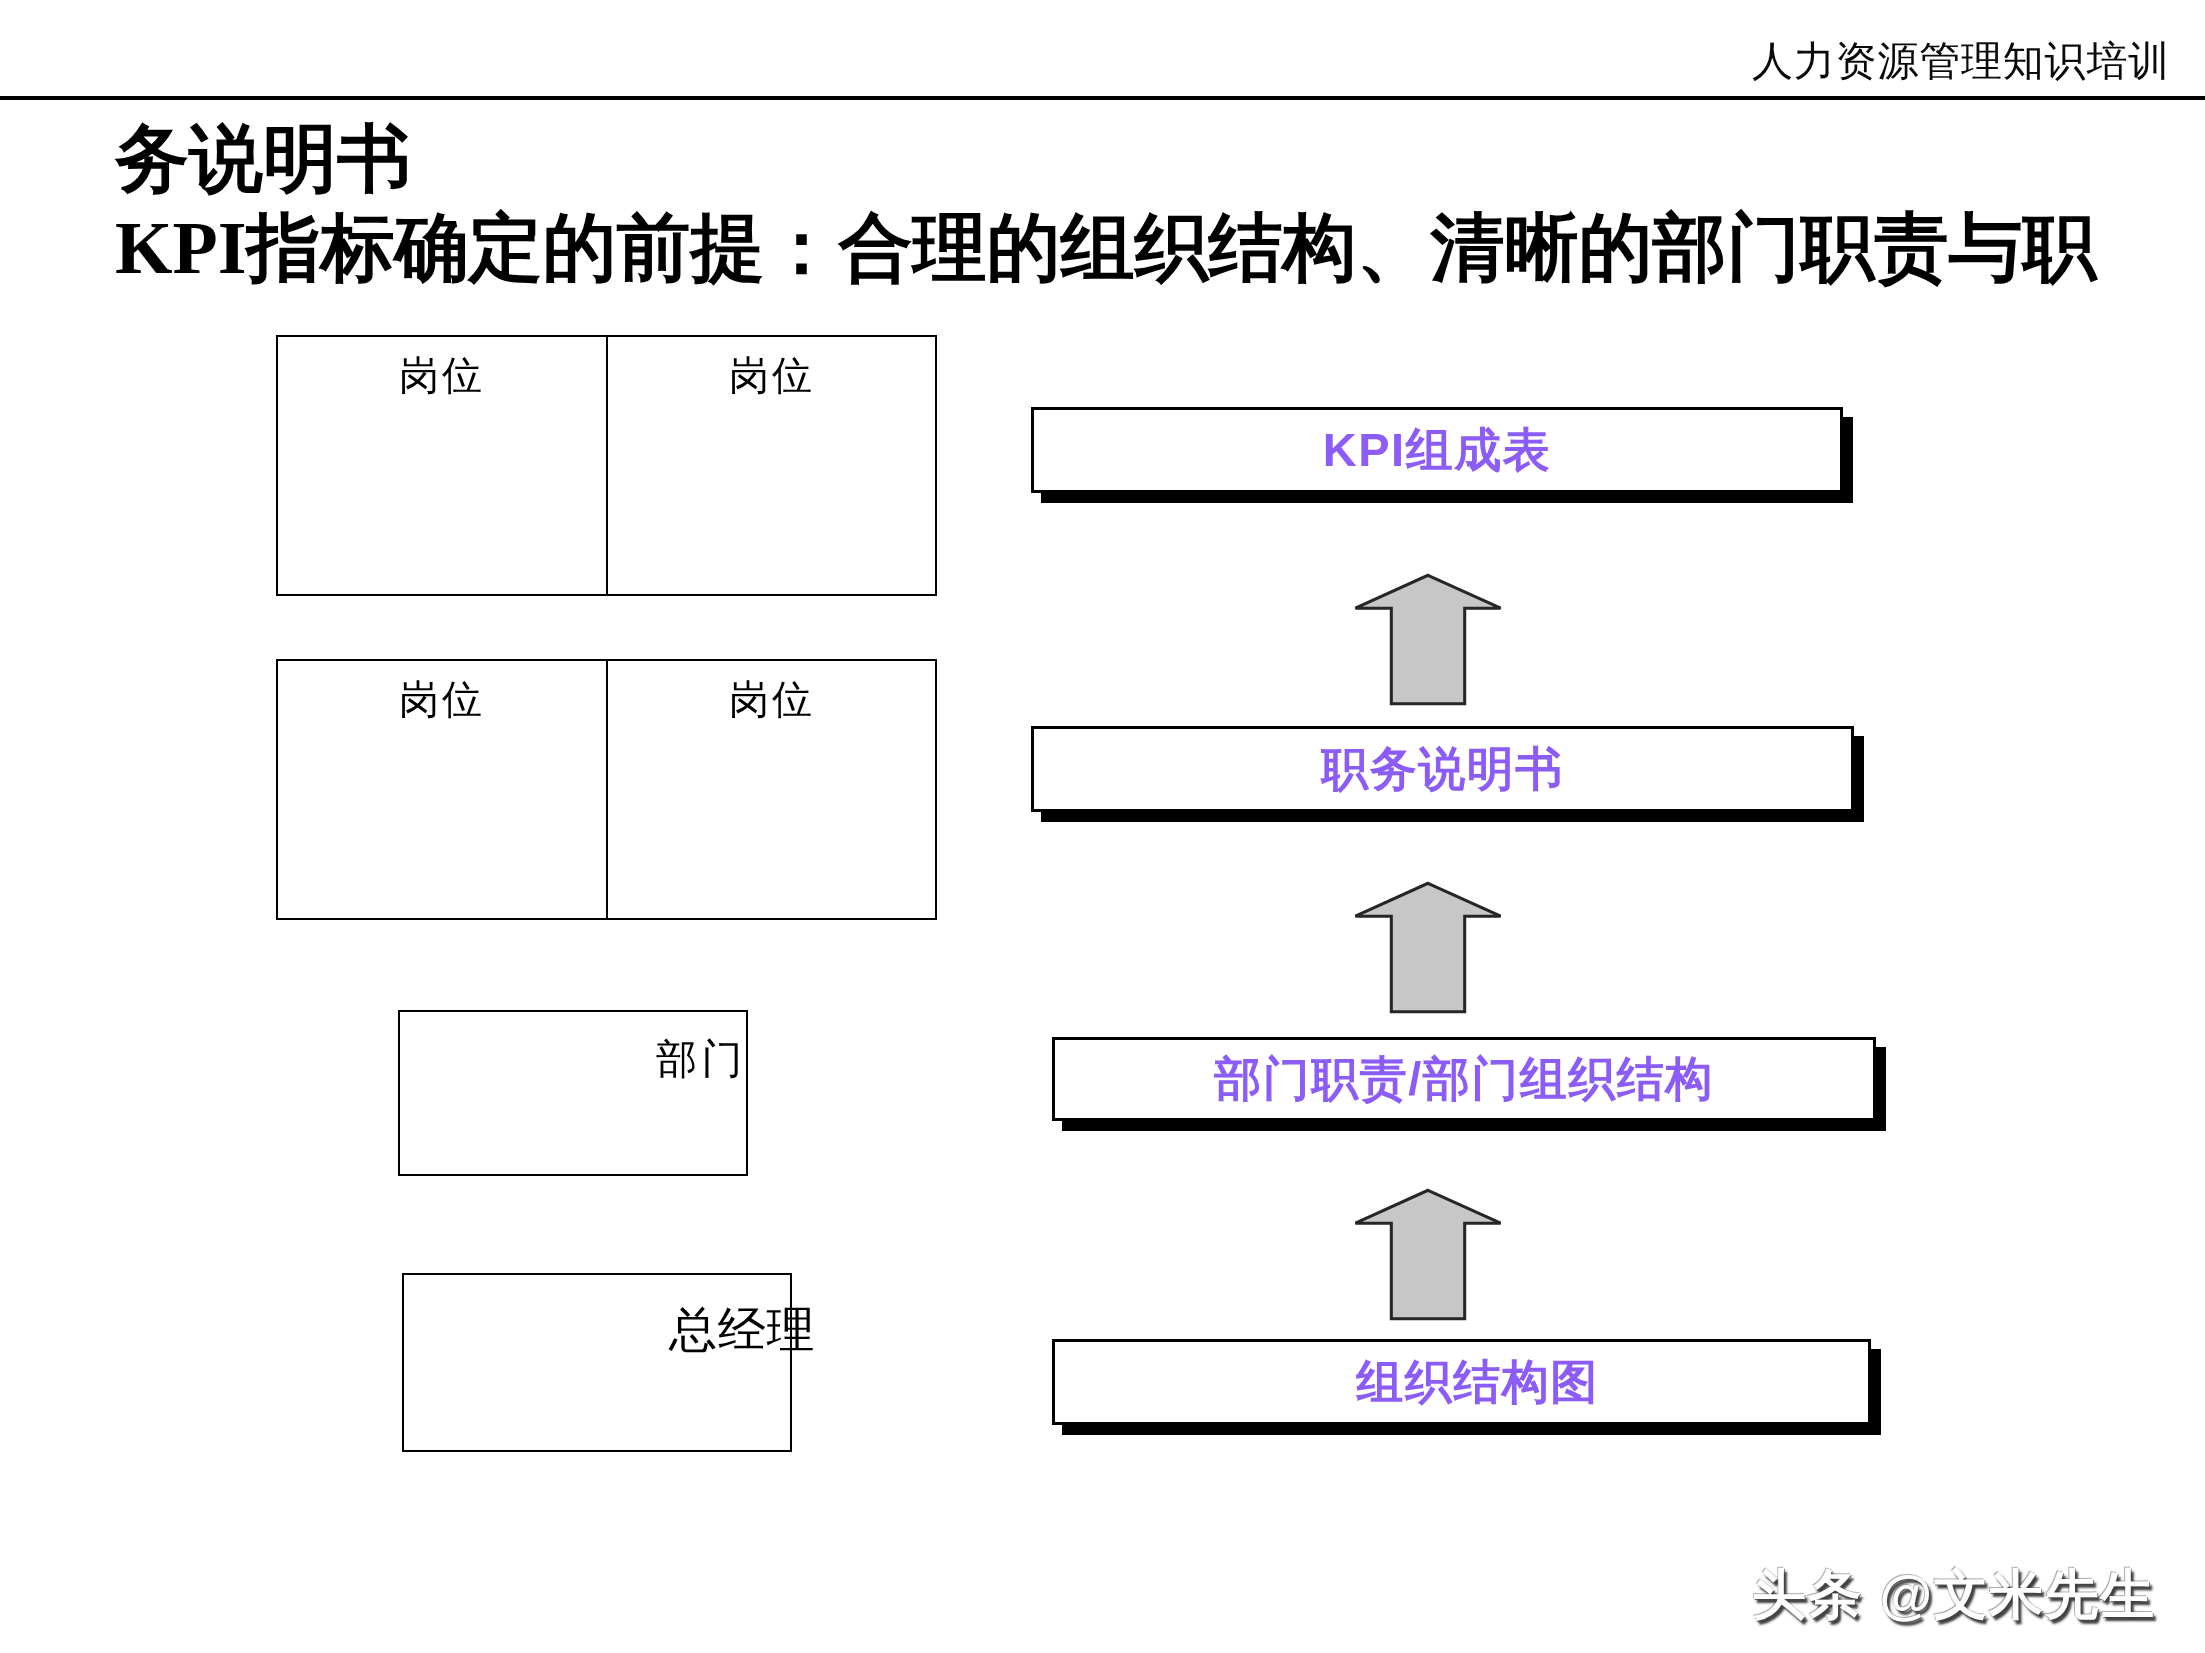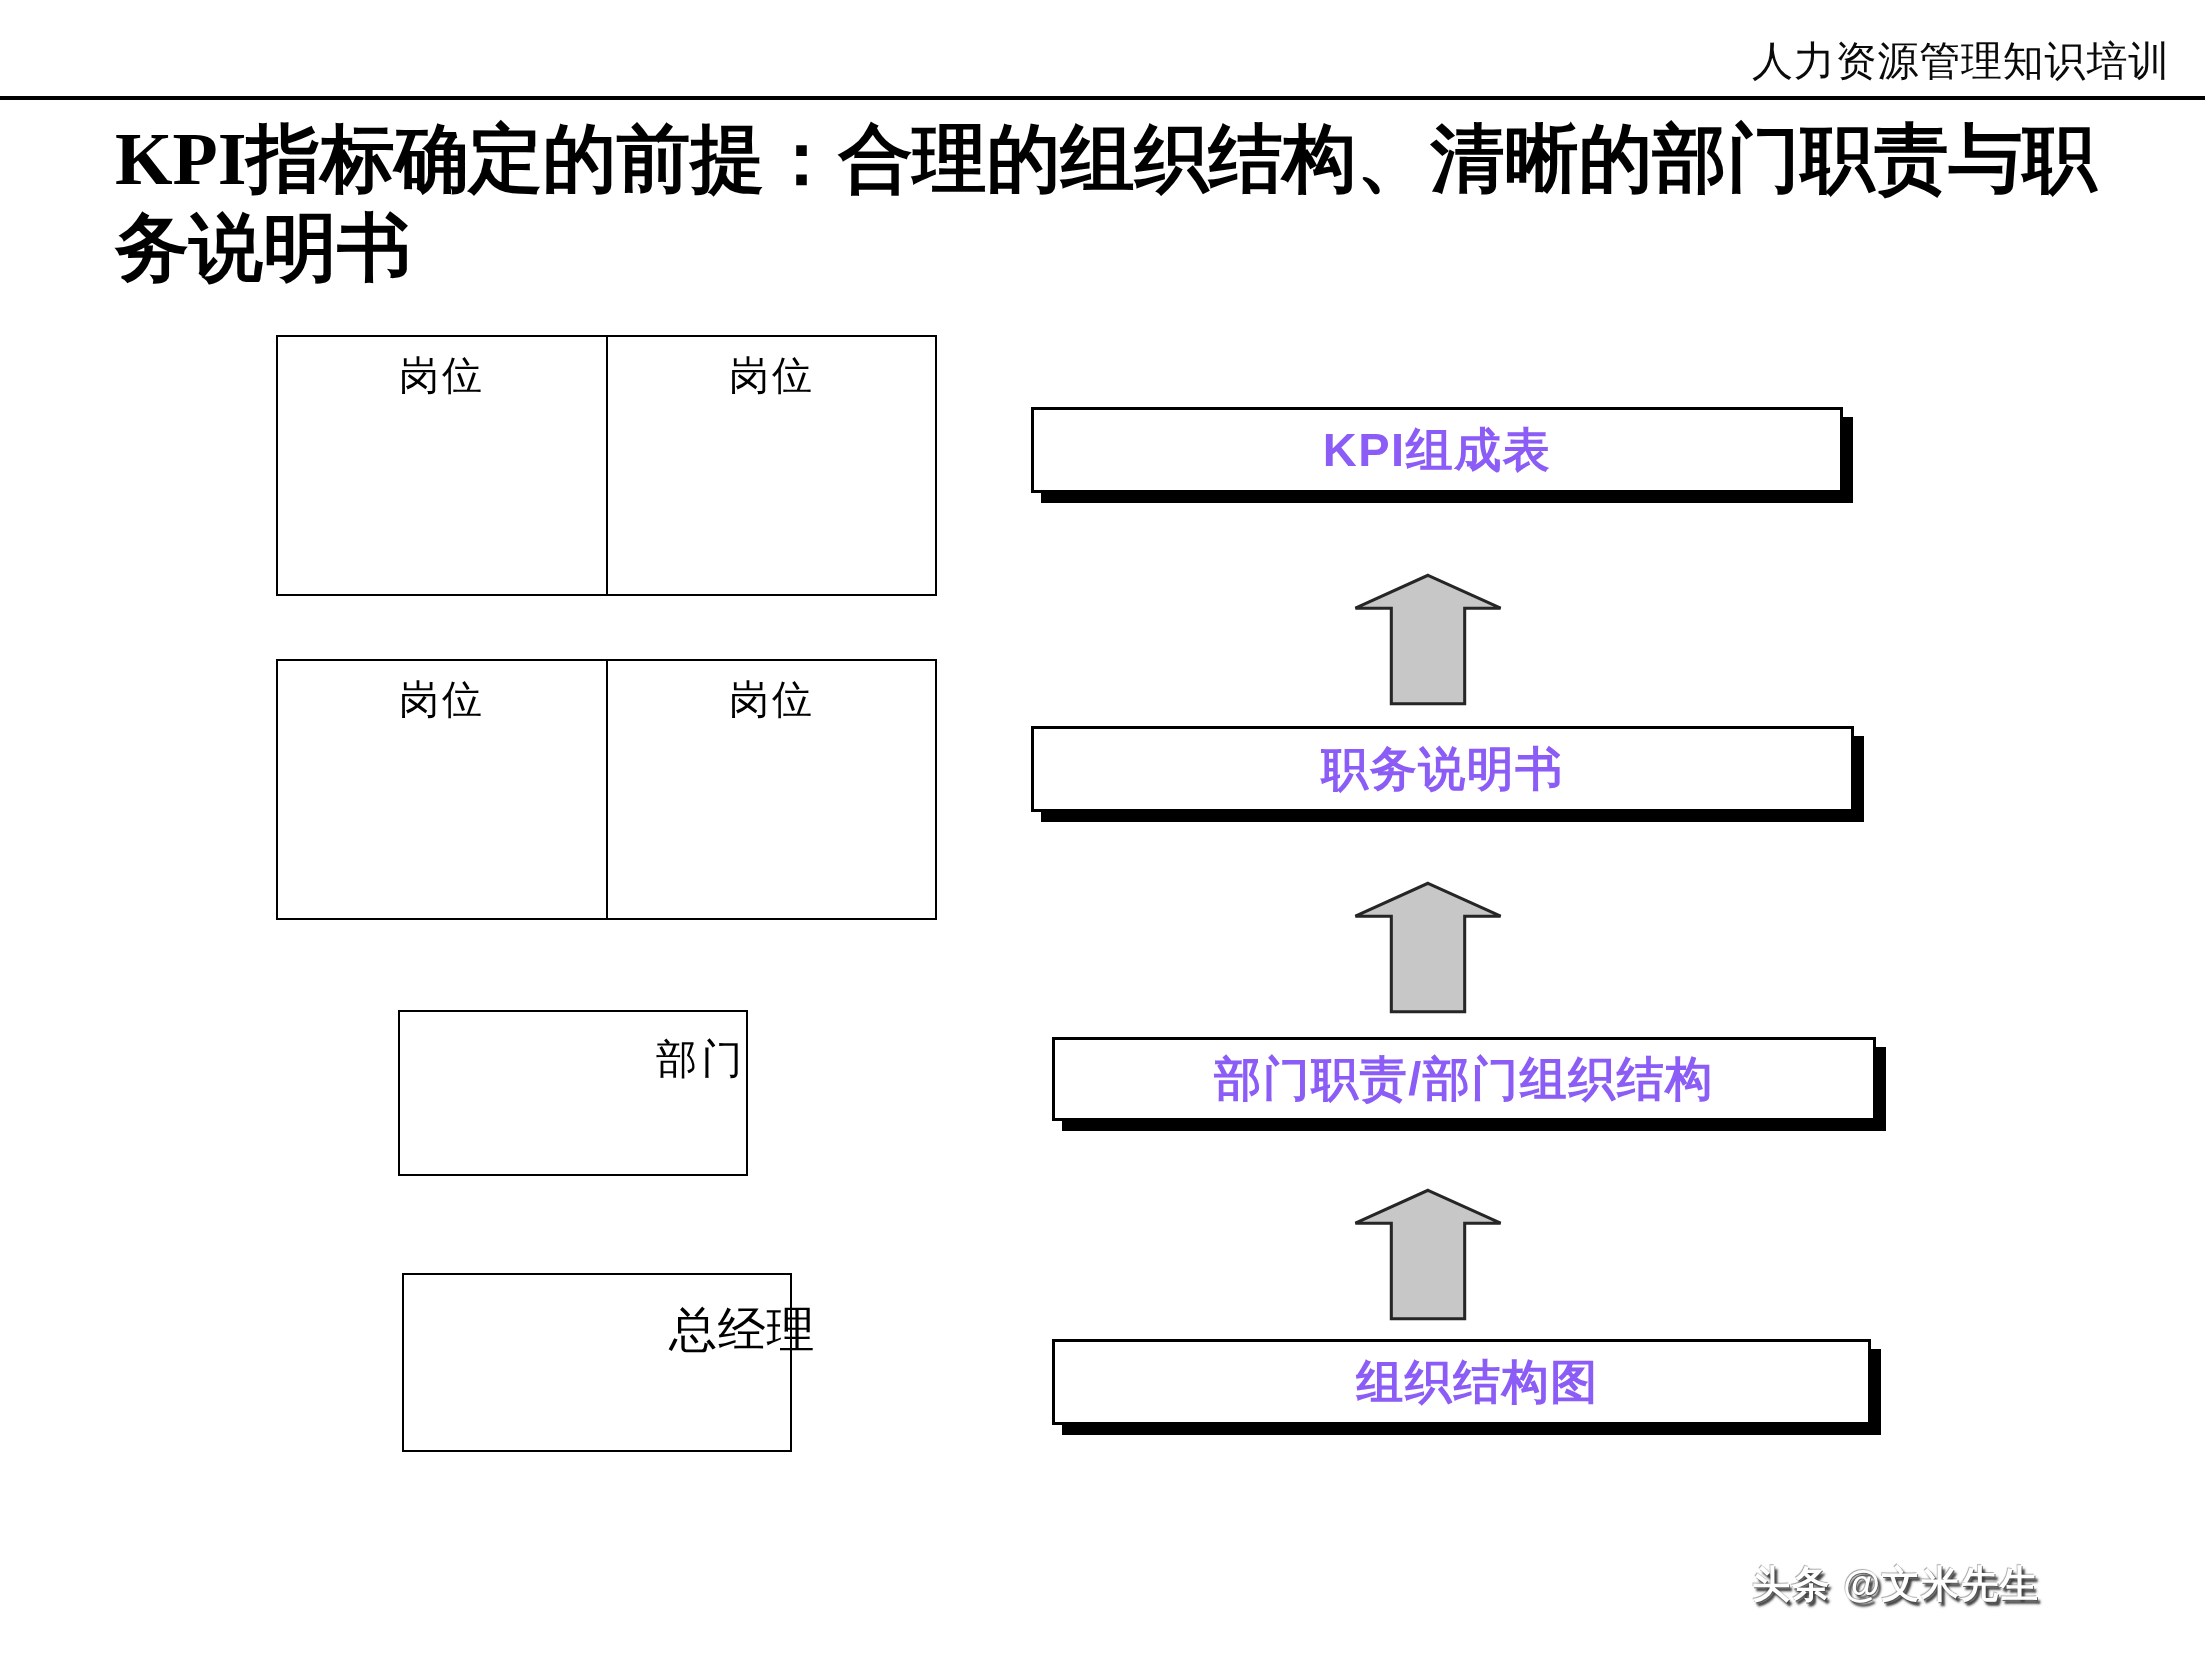--- a/index.html
+++ b/index.html
@@ -129,21 +129,21 @@
   .ar-1 { top: 573px; }
   .ar-2 { top: 881px; }
   .ar-3 { top: 1188px; }
   .up-arrow svg { display: block; width: 100%; height: 100%; }
 
   
   .watermark {
     position: absolute;
     left: 1752px;
     top: 1559px;
-    font-size: 38px;
+    font-size: 54px;
     font-weight: bold;
     color: #ffffff;
     letter-spacing: 1.5px;
     white-space: nowrap;
     text-shadow: 3.1px 3.8px 2.3px #3f3f3f, -0.8px -0.8px 0.8px #a8a8a8, 0.8px 0.8px 0 #6b6b6b;
   }
 
   .svg-defs { position: absolute; width: 0; height: 0; overflow: hidden; }
 </style>
 </head>
@@ -161,22 +161,22 @@
     </symbol>
   </defs>
 </svg>
 
 <div class="slide">
 
   <div class="header-title">人力资源管理知识培训</div>
   <div class="header-rule"></div>
 
   <div class="main-title">
+    <div class="line">务说明书</div>
     <div class="line">KPI指标确定的前提：合理的组织结构、清晰的部门职责与职</div>
-    <div class="line">务说明书</div>
   </div>
 
   <div class="position-box" style="left:276px; top:335px;">
     <div class="cell-label c1">岗位</div>
     <div class="cell-label c2">岗位</div>
     <div class="cell-divider"></div>
     <span class="person p-a1">
         <svg viewBox="0 0 88 176" width="67" height="135">
           <use href="#sym-person"></use>
         </svg>

